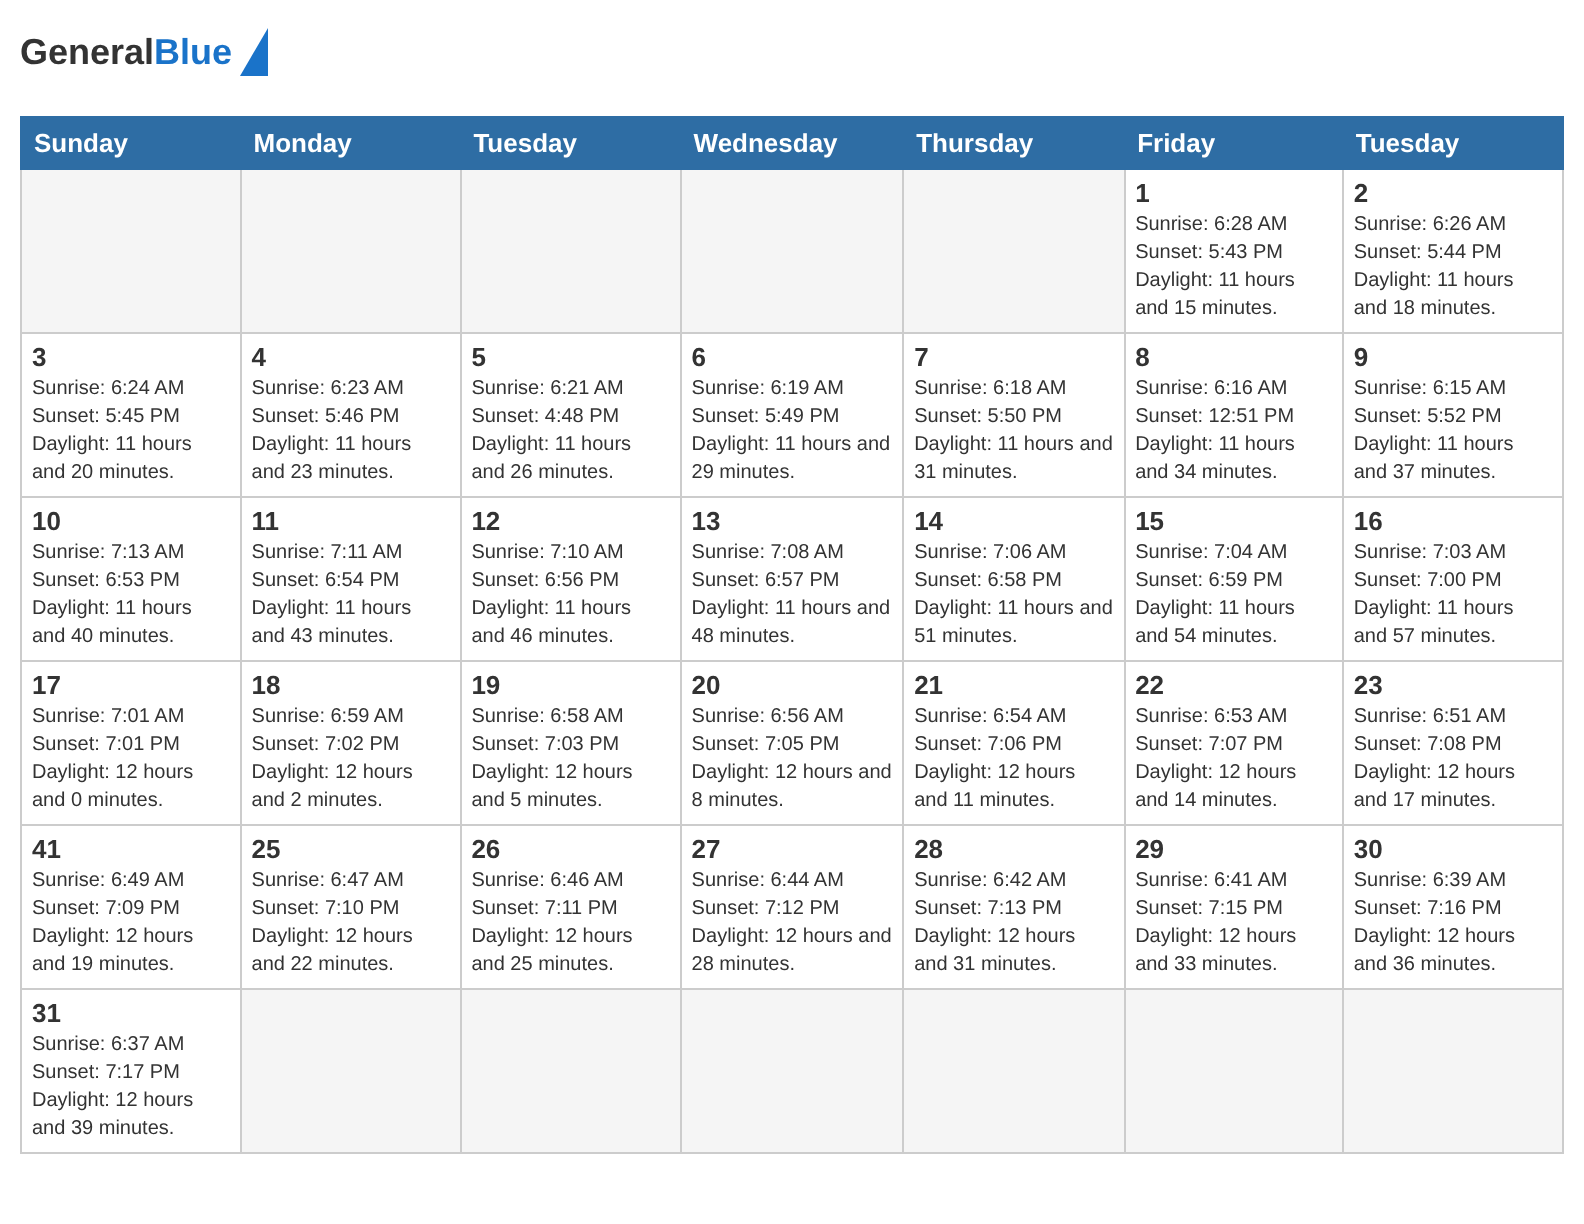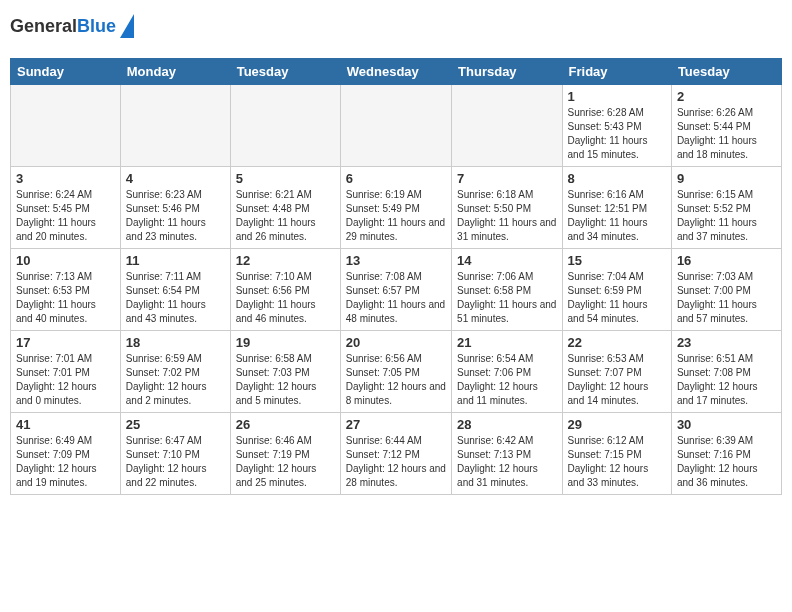--- a/index.html
+++ b/index.html
@@ -281,42 +281,56 @@
         </td>
         <td>
           <span class="day-number">25</span>
           <div class="day-info">Sunrise: 6:47 AM
 Sunset: 7:10 PM
 Daylight: 12 hours and 22 minutes.</div>
         </td>
         <td>
           <span class="day-number">26</span>
           <div class="day-info">Sunrise: 6:46 AM
-Sunset: 7:19 PM
+Sunset: 7:11 PM
 Daylight: 12 hours and 25 minutes.</div>
         </td>
         <td>
           <span class="day-number">27</span>
           <div class="day-info">Sunrise: 6:44 AM
 Sunset: 7:12 PM
 Daylight: 12 hours and 28 minutes.</div>
         </td>
         <td>
           <span class="day-number">28</span>
           <div class="day-info">Sunrise: 6:42 AM
 Sunset: 7:13 PM
 Daylight: 12 hours and 31 minutes.</div>
         </td>
         <td>
           <span class="day-number">29</span>
-          <div class="day-info">Sunrise: 6:12 AM
+          <div class="day-info">Sunrise: 6:41 AM
 Sunset: 7:15 PM
 Daylight: 12 hours and 33 minutes.</div>
         </td>
         <td>
           <span class="day-number">30</span>
           <div class="day-info">Sunrise: 6:39 AM
 Sunset: 7:16 PM
 Daylight: 12 hours and 36 minutes.</div>
         </td>
       </tr>
+      <tr class="last-row">
+        <td>
+          <span class="day-number">31</span>
+          <div class="day-info">Sunrise: 6:37 AM
+Sunset: 7:17 PM
+Daylight: 12 hours and 39 minutes.</div>
+        </td>
+        <td class="empty"></td>
+        <td class="empty"></td>
+        <td class="empty"></td>
+        <td class="empty"></td>
+        <td class="empty"></td>
+        <td class="empty"></td>
+      </tr>
     </tbody>
 </table>
 
 </body></html>

